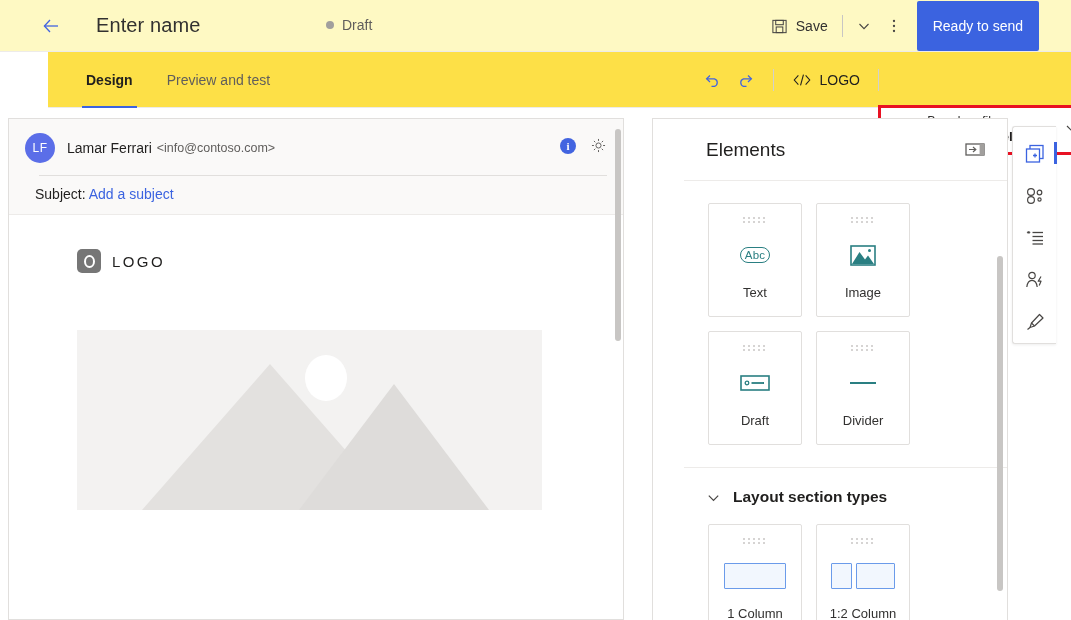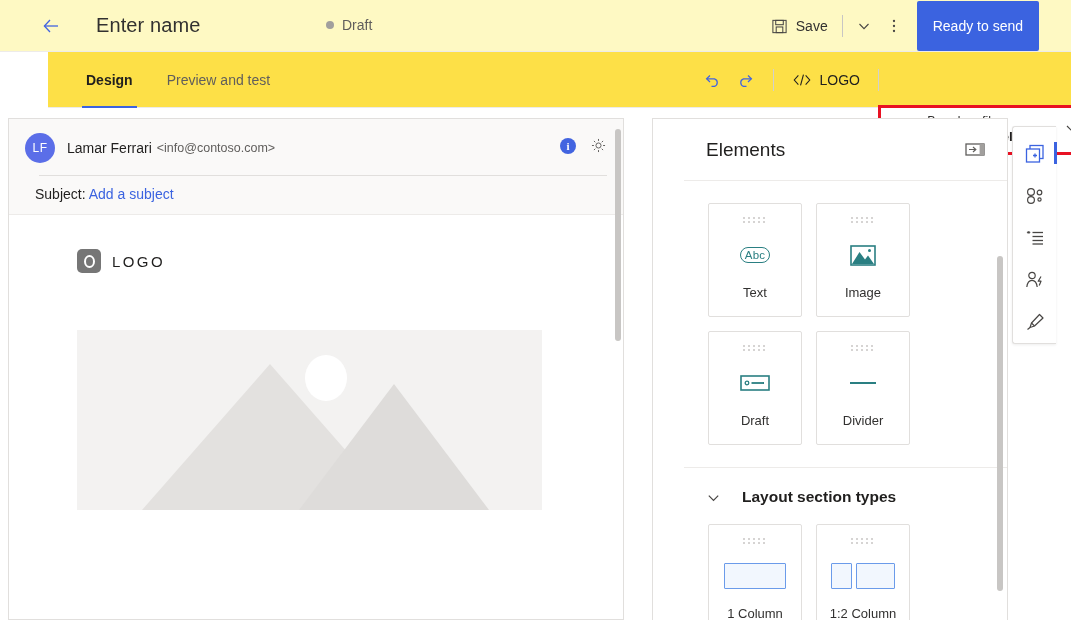--- a/index.html
+++ b/index.html
@@ -190,21 +190,21 @@
   }
   .card-label { font-size: 13px; color: #323130; padding-bottom: 16px; }
   .abc-box {
     border: 1.6px solid #2a7f82; color: #2a7f82; font-size: 11.5px;
     padding: 1px 4px; border-radius: 8px; letter-spacing: .2px;
   }
   .divider-line { width: 26px; height: 2.5px; background: #2a7f82; }
 
   .section-div { height: 1px; background: #edebe9; margin: 22px 0 0 0; }
   .section-head {
-    display: flex; align-items: center; gap: 21px; padding: 20px 24px 4px 22px;
+    display: flex; align-items: center; gap: 12px; padding: 20px 24px 4px 22px;
     cursor: pointer;
   }
   .section-title { font-size: 15.5px; color: #201f1e; font-weight: bold; }
 
   .layout-box {
     border: 1.4px solid #6b9bea; background: #f2f7fe; border-radius: 1px;
   }
   .panel-scroll {
     position: absolute; right: 4px; top: 75px; width: 6px; height: 335px;
     background: #c8c6c4; border-radius: 3px; cursor: pointer;

